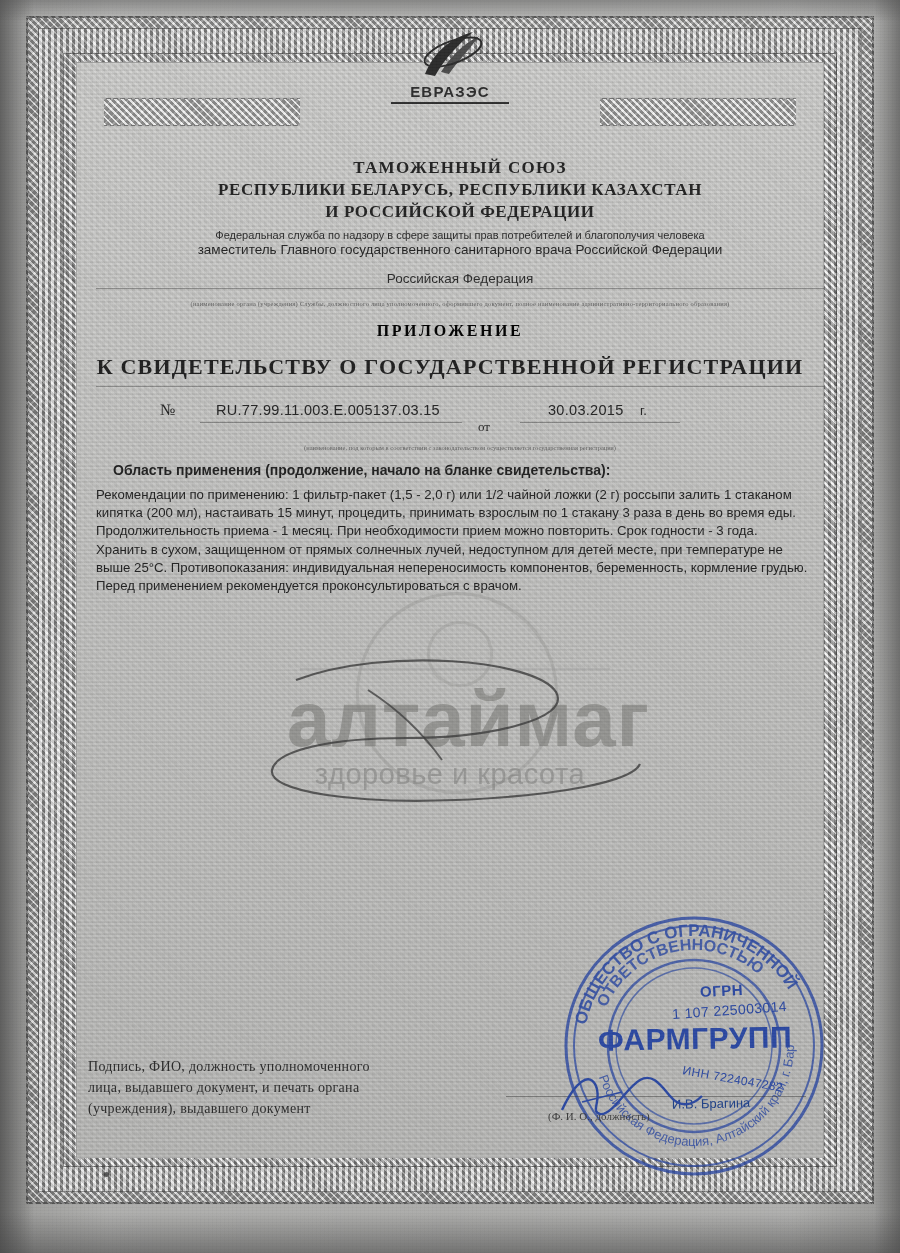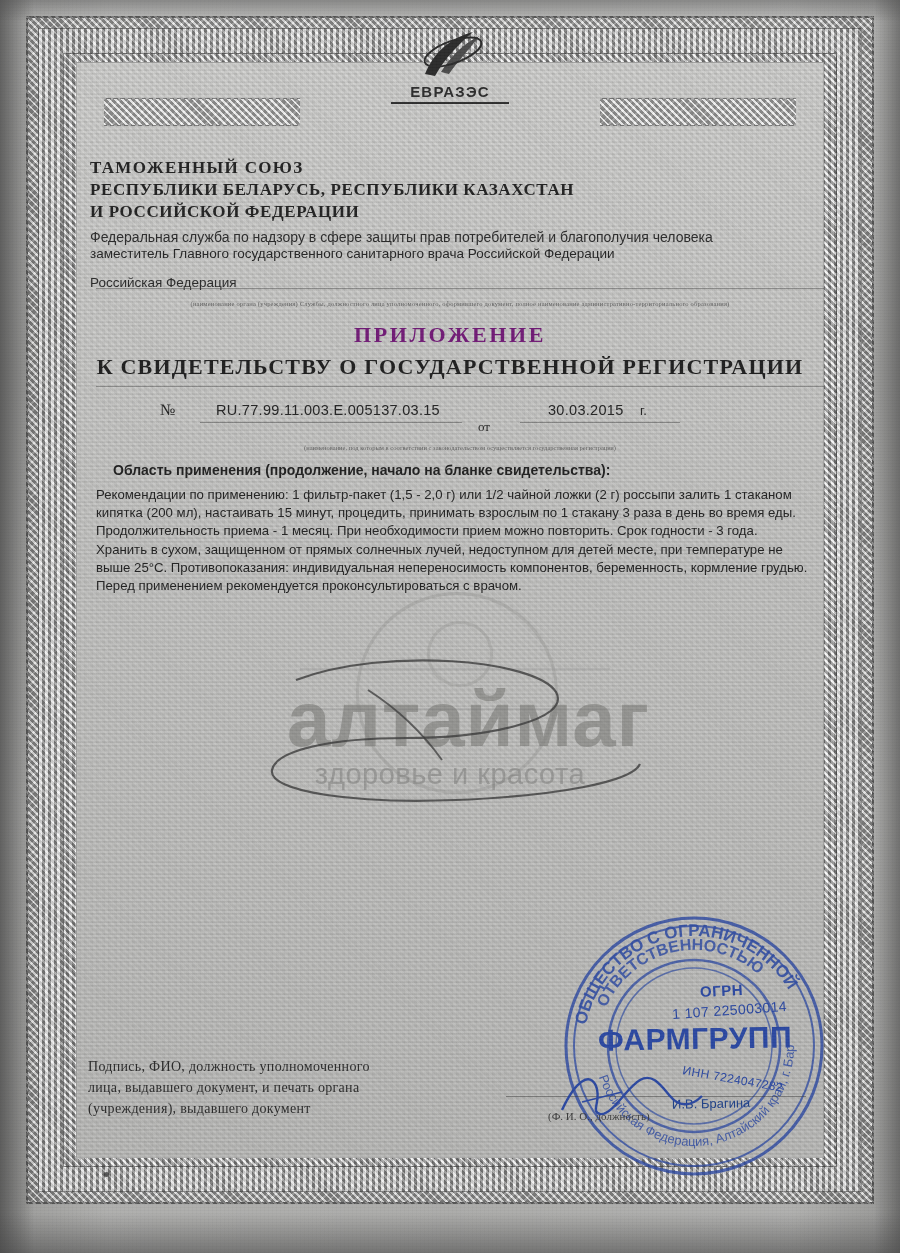--- a/index.html
+++ b/index.html
@@ -142,20 +142,21 @@
     background: #2f2f2f;
     margin: 2px auto 0 auto;
   }
 
   
   .hdr {
     position: absolute;
     left: 90px;
     right: 70px;
     top: 158px;
+    text-align: center;
     color: #222;
   }
   .hdr .l1 {
     font-family: "Liberation Serif", serif;
     font-weight: bold;
     font-size: 17px;
     letter-spacing: 1.3px;
   }
   .hdr .l2 {
     font-family: "Liberation Serif", serif;
@@ -166,21 +167,21 @@
   }
   .hdr .l3 {
     font-family: "Liberation Serif", serif;
     font-weight: bold;
     font-size: 17px;
     letter-spacing: 0.6px;
     margin-top: 2px;
   }
   .hdr .sub1 {
     font-family: "Liberation Sans", sans-serif;
-    font-size: 14px;
+    font-size: 11px;
     margin-top: 7px;
     color: #2b2b2b;
   }
   .hdr .sub2 {
     font-family: "Liberation Sans", sans-serif;
     font-size: 13.5px;
     font-weight: normal;
     margin-top: 1px;
     color: #242424;
   }
@@ -212,23 +213,23 @@
   }
 
   
   .title1 {
     position: absolute;
     left: 0; right: 0;
     top: 322px;
     text-align: center;
     font-family: "Liberation Serif", serif;
     font-weight: bold;
-    font-size: 22px;
+    font-size: 16px;
     letter-spacing: 2.6px;
-    color: #701a75;
+    color: #000000;
   }
   .title2 {
     position: absolute;
     left: 0; right: 0;
     top: 354px;
     text-align: center;
     font-family: "Liberation Serif", serif;
     font-weight: bold;
     font-size: 22px;
     letter-spacing: 1.2px;

